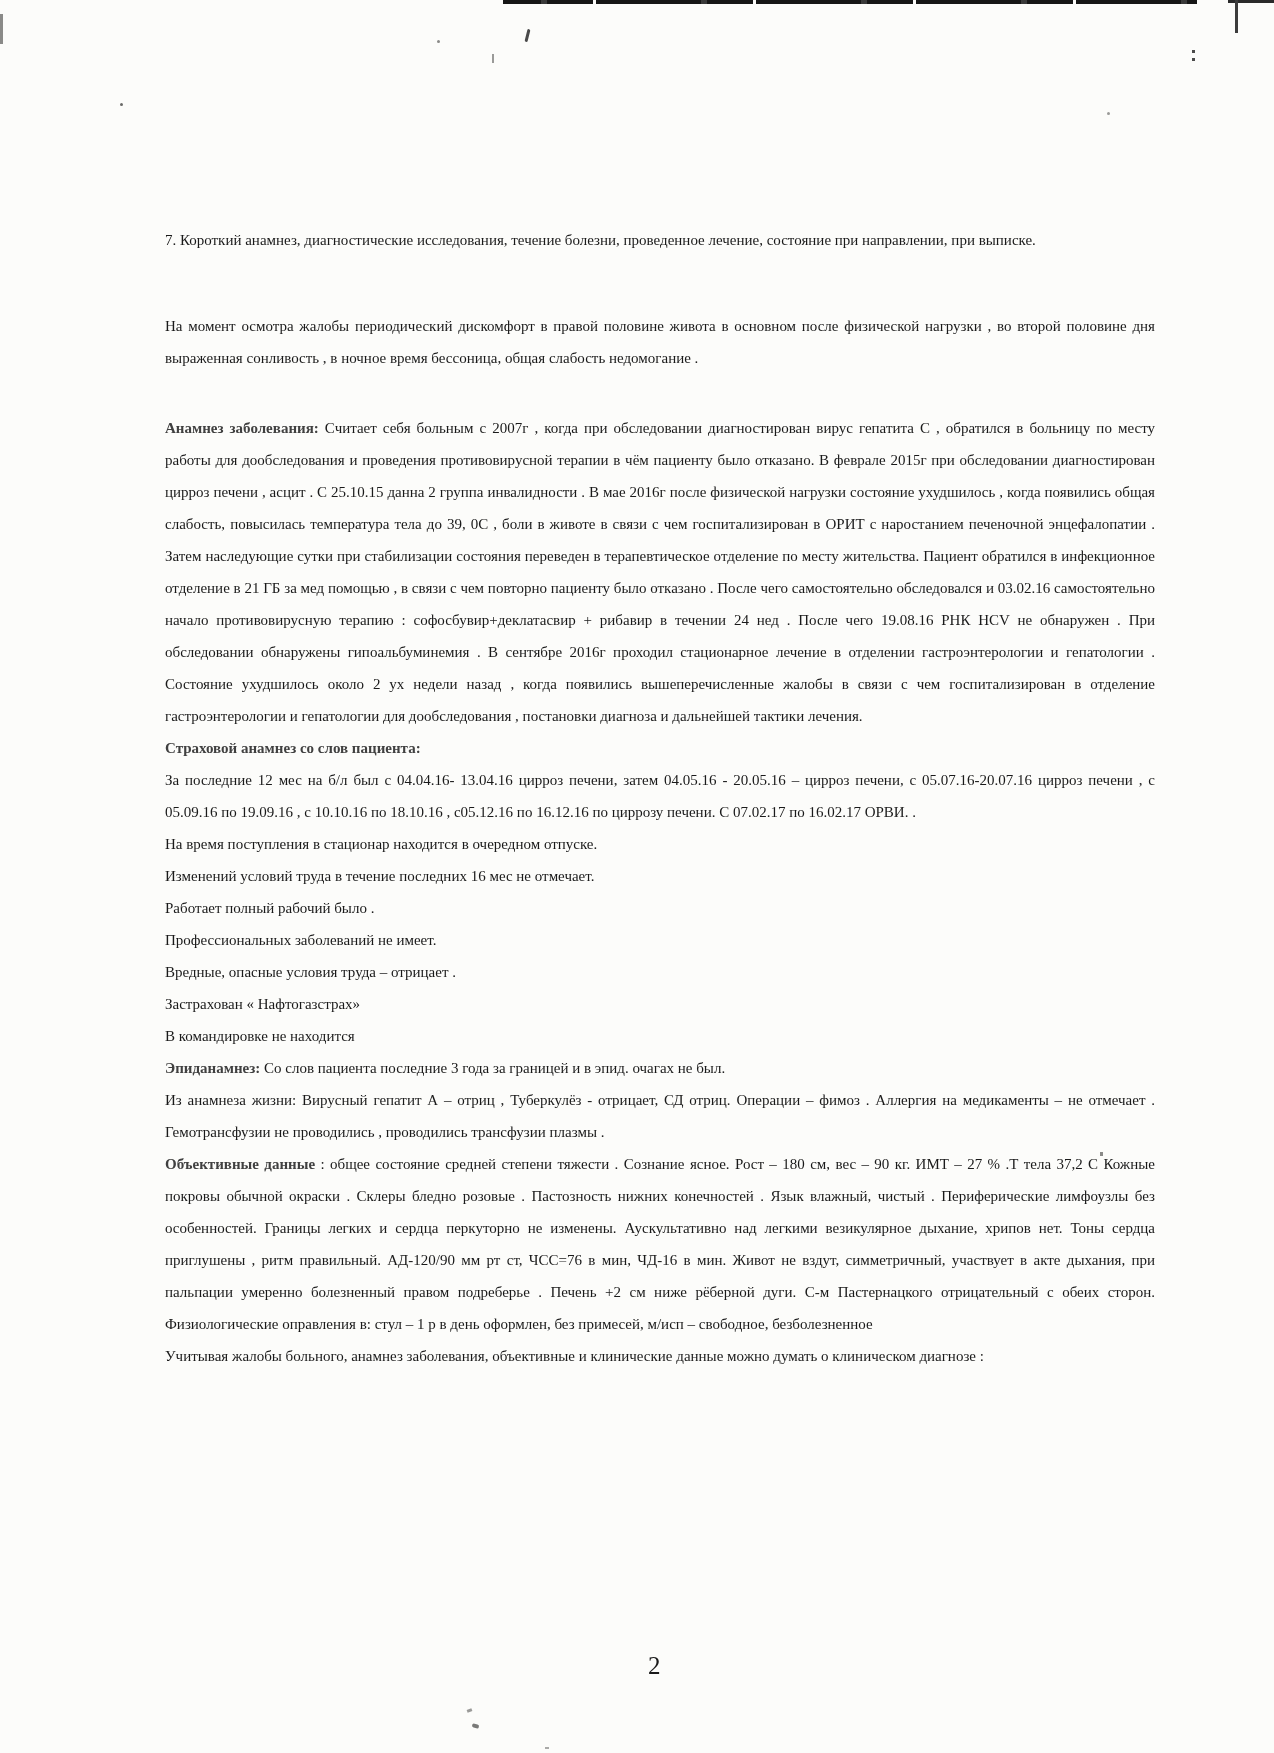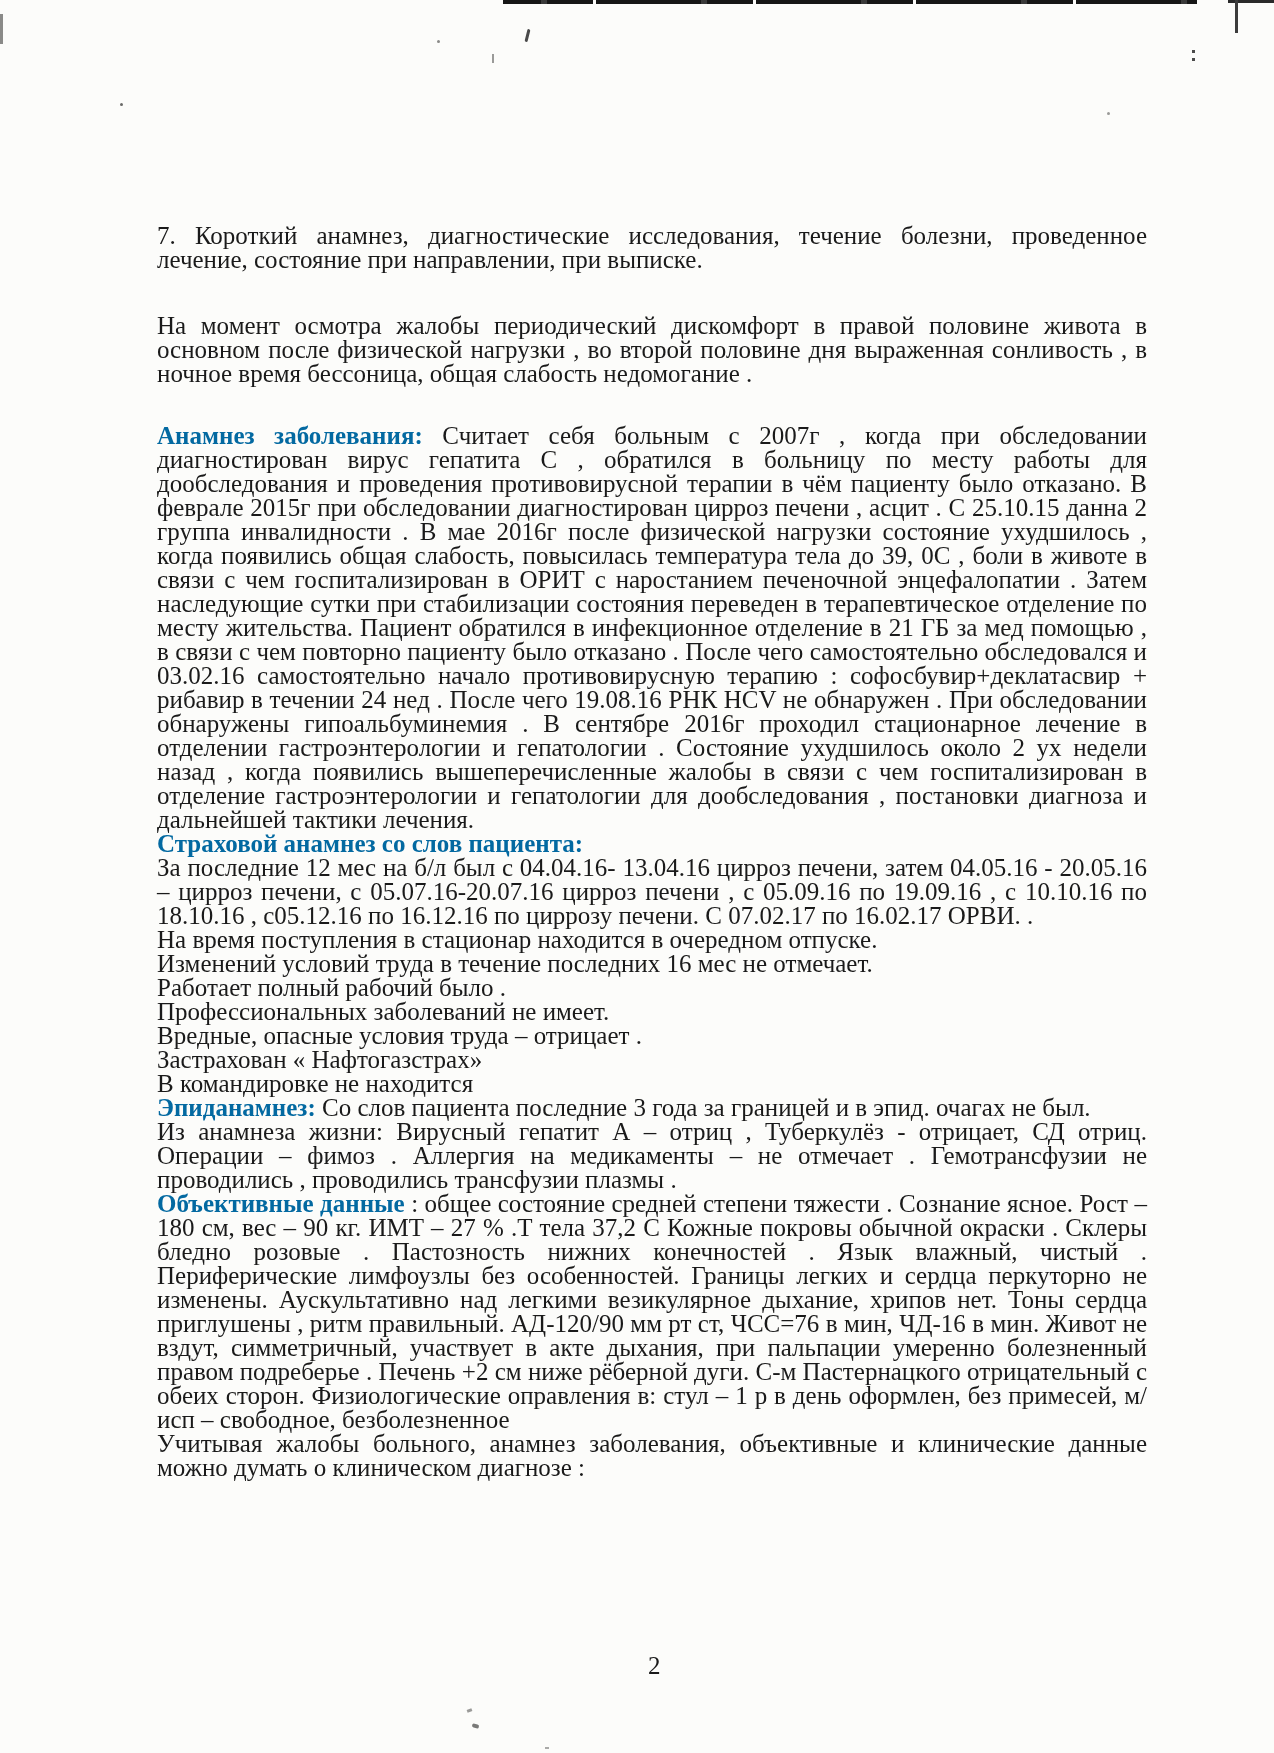--- a/index.html
+++ b/index.html
@@ -11,31 +11,31 @@
     position: relative;
     width: 1274px;
     height: 1753px;
     background: #fcfcfa;
     overflow: hidden;
     font-family: "Liberation Serif", "DejaVu Serif", serif;
     color: #1a1a1a;
   }
   .content {
     position: absolute;
-    left: 157px;
+    left: 165px;
     top: 224px;
     width: 990px;
-    font-size: 25px;
-    line-height: 24px;
+    font-size: 15px;
+    line-height: 32px;
     text-align: justify;
   }
   .content p { margin: 0; }
-  .content p.gap-complaints { margin-top: 42px; }
+  .content p.gap-complaints { margin-top: 54px; }
   .content p.gap-anamnesis { margin-top: 38px; }
-  .bold, b { font-weight: bold; color: #0369a1; }
+  .bold, b { font-weight: bold; color: #404040; }
   .page-number {
     position: absolute;
     left: 648px;
     top: 1652px;
     font-size: 25px;
     color: #1a1a1a;
   }
   
   .artifact { position: absolute; pointer-events: none; }
   .streak-top {

